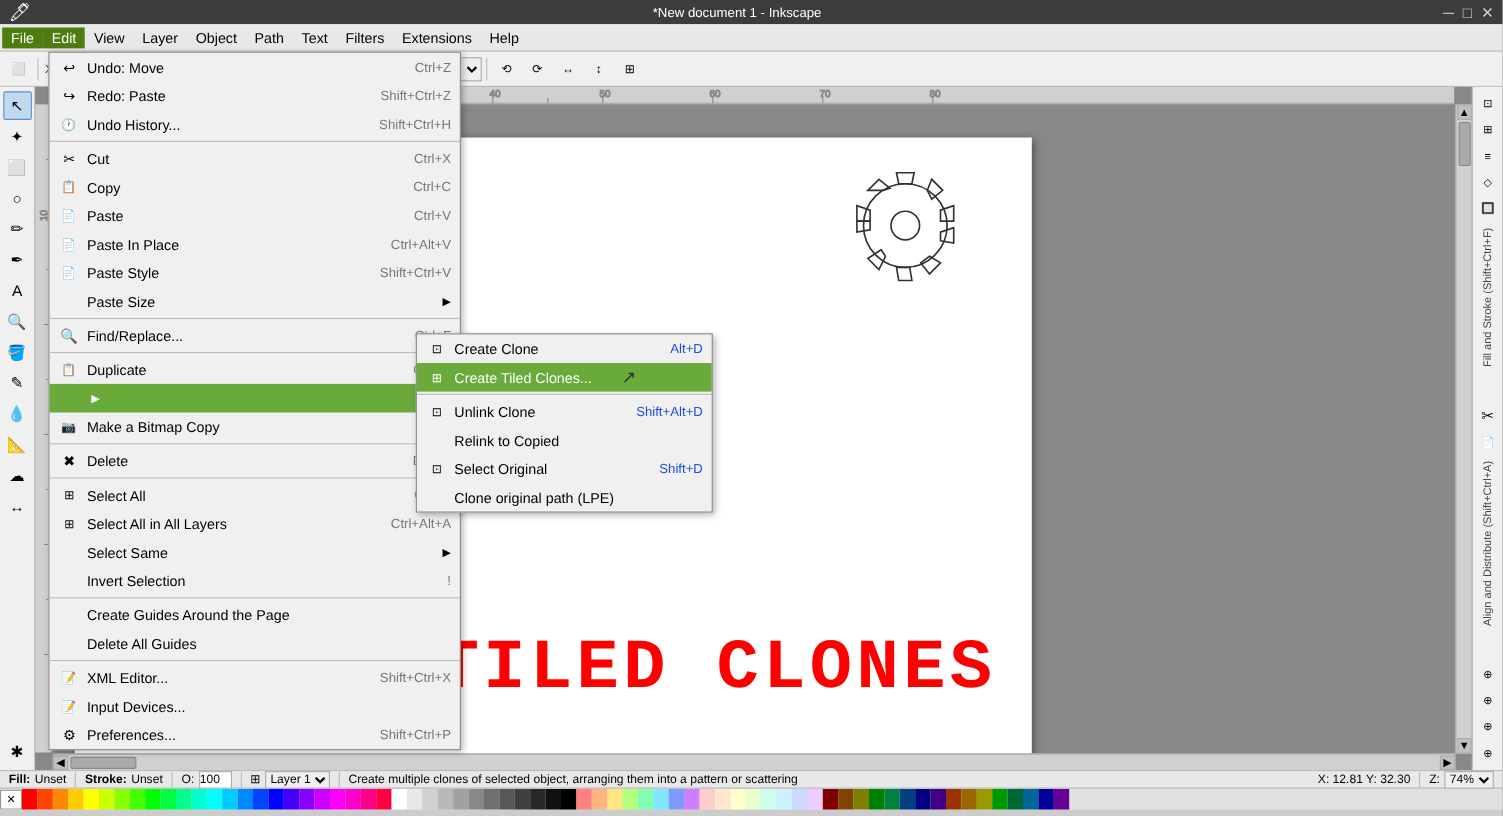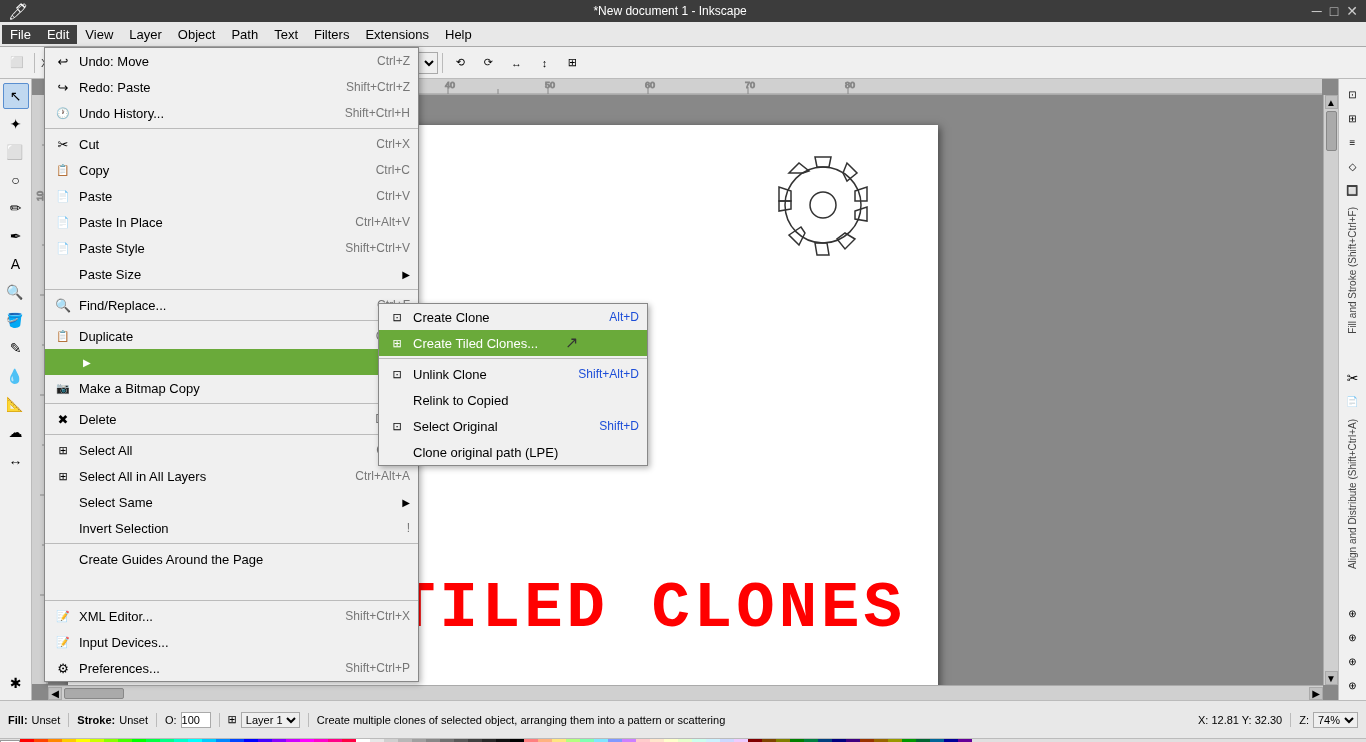--- a/index.html
+++ b/index.html
@@ -14,21 +14,21 @@
     .title-btn { cursor: pointer; font-size: 14px; color: #ccc; }
 
     
     #menubar {
       width: 100%; height: 25px; background: #e8e8e8; display: flex; align-items: center;
       border-bottom: 1px solid #aaa; padding: 0 2px;
     }
     .menu-item {
       padding: 2px 8px; cursor: pointer; white-space: nowrap; font-size: 13px;
     }
-    .menu-item:hover, .menu-item.active { background: #404040; color: #fff; }
+    .menu-item:hover, .menu-item.active { background: #4d7c0f; color: #fff; }
 
     
     #toolbar {
       width: 100%; height: 32px; background: #f0f0f0; border-bottom: 1px solid #bbb;
       display: flex; align-items: center; padding: 0 4px; gap: 2px;
     }
     .tb-btn {
       height: 26px; min-width: 26px; background: #f0f0f0; border: 1px solid transparent;
       cursor: pointer; display: flex; align-items: center; justify-content: center; font-size: 11px; padding: 0 3px;
     }
@@ -352,21 +352,21 @@
     <button class="fr-btn" style="font-size:10px;">📄</button>
     <div style="writing-mode:vertical-rl; font-size:10px; color:#444; margin-top:4px; transform:rotate(180deg); white-space:nowrap;">Align and Distribute (Shift+Ctrl+A)</div>
     <div style="flex:1;"></div>
     <button class="fr-btn" style="font-size:10px;">⊕</button>
     <button class="fr-btn" style="font-size:10px;">⊕</button>
     <button class="fr-btn" style="font-size:10px;">⊕</button>
     <button class="fr-btn" style="font-size:10px;">⊕</button>
   </div>
 </div>
 
-<div id="statusbar" style="width:100%; height:38px; background:#e8e8e8; border-top:1px solid #bbb; display:flex; align-items:center; padding:0 8px; font-size:11px; gap:4px;">
+<div id="statusbar" style="width:100%; height:16px; background:#e8e8e8; border-top:1px solid #bbb; display:flex; align-items:center; padding:0 8px; font-size:11px; gap:4px;">
   <span style="font-weight:bold;">Fill:</span>
   <span>Unset</span>
   <span style="width:1px; height:14px; background:#bbb; margin:0 4px;"></span>
   <span style="font-weight:bold;">Stroke:</span>
   <span>Unset</span>
   <span style="width:1px; height:14px; background:#bbb; margin:0 4px;"></span>
   <span>O:</span>
   <input type="text" style="width: 30px; height: 16px; font-size: 11px; border: 1px solid rgb(170, 170, 170);" value="100">
   <span style="width:1px; height:14px; background:#bbb; margin:0 4px;"></span>
   <span>⊞</span>
@@ -553,20 +553,21 @@
     <span class="em-label">Invert Selection</span>
     <span class="em-shortcut">!</span>
   </div>
   <div class="em-sep"></div>
   <div class="em-item">
     <span class="em-icon"></span>
     <span class="em-label">Create Guides Around the Page</span>
   </div>
   <div class="em-item">
     <span class="em-icon"></span>
+    <span class="em-label">Delete All Guides</span>
   </div>
   <div class="em-sep"></div>
   <div class="em-item">
     <span class="em-icon" style="font-size:11px;">📝</span>
     <span class="em-label">XML Editor...</span>
     <span class="em-shortcut">Shift+Ctrl+X</span>
   </div>
   <div class="em-item">
     <span class="em-icon" style="font-size:11px;">📝</span>
     <span class="em-label">Input Devices...</span>

